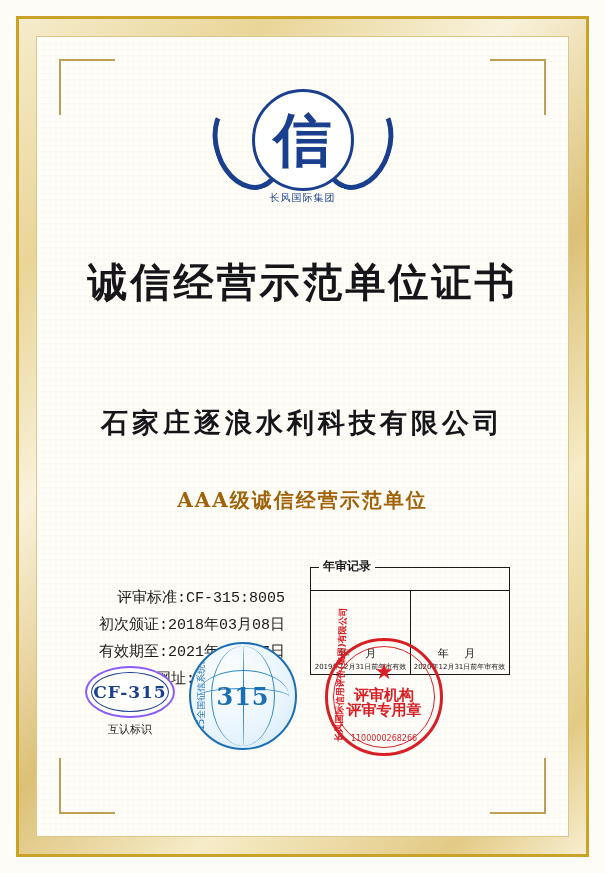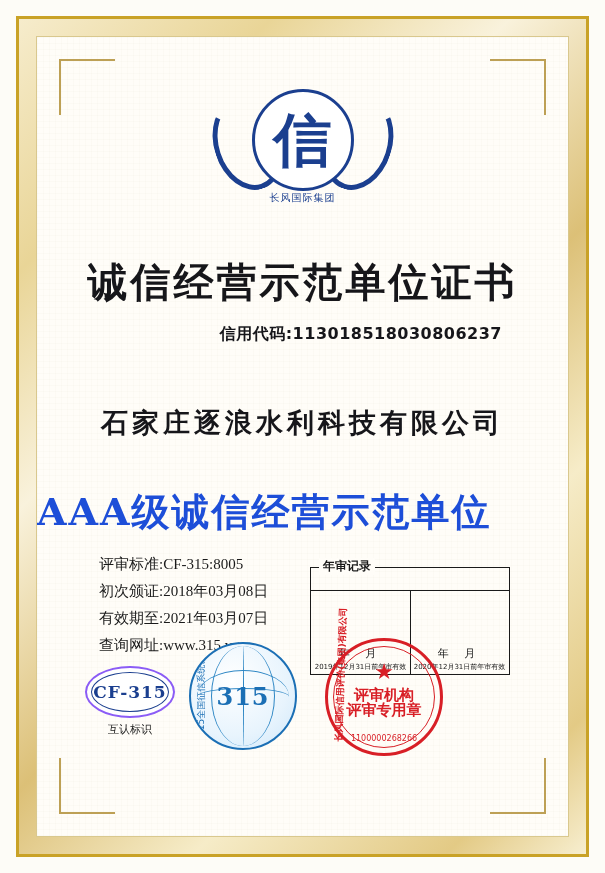--- a/index.html
+++ b/index.html
@@ -169,36 +169,38 @@
     font-weight: bold;
     color: #16161a;
     letter-spacing: 4px;
     font-family: "DejaVu Sans", sans-serif;
   }
   .grade-title {
     position: absolute;
     top: 450px;
     left: 0;
     width: 100%;
-    font-size: 38px;
-    font-weight: bold;
-    color: #1d4ed8;
+    text-align: center;
+    font-size: 20px;
+    font-weight: bold;
+    color: #a16207;
     letter-spacing: 2px;
     font-family: "DejaVu Serif", serif;
   }
 
   
   .details {
     position: absolute;
     left: 62px;
-    top: 514px;
+    top: 548px;
     font-size: 15px;
     color: #1a1a1a;
     line-height: 27px;
-    font-family: Liberation Serif, serif;
+    font-family: Liberation Mono, monospace;
+    text-align: right;
   }
   .details .row { white-space: nowrap; }
 
   
   .review-box {
     position: absolute;
     right: 58px;
     top: 530px;
     width: 200px;
     height: 108px;
@@ -474,23 +476,20 @@
         <div class="emblem-wheat-r"></div>
         <div class="emblem-circle">
           <span class="emblem-char">信</span>
         </div>
         <div class="emblem-bottom-text">长风国际集团</div>
       </div>
     </div>
 
     <div class="main-title">诚信经营示范单位证书</div>
 
-    <div class="credit-code">
-      <span>信用代码:</span><span>113018518030806237</span>
-    </div>
 
     <div class="company-name">石家庄逐浪水利科技有限公司</div>
     <div class="grade-title">AAA级诚信经营示范单位</div>
 
     <div class="details">
       <div class="row">评审标准:CF-315:8005</div>
       <div class="row">初次颁证:2018年03月08日</div>
       <div class="row">有效期至:2021年03月07日</div>
       <div class="row">查询网址:www.315.vg</div>
     </div>

